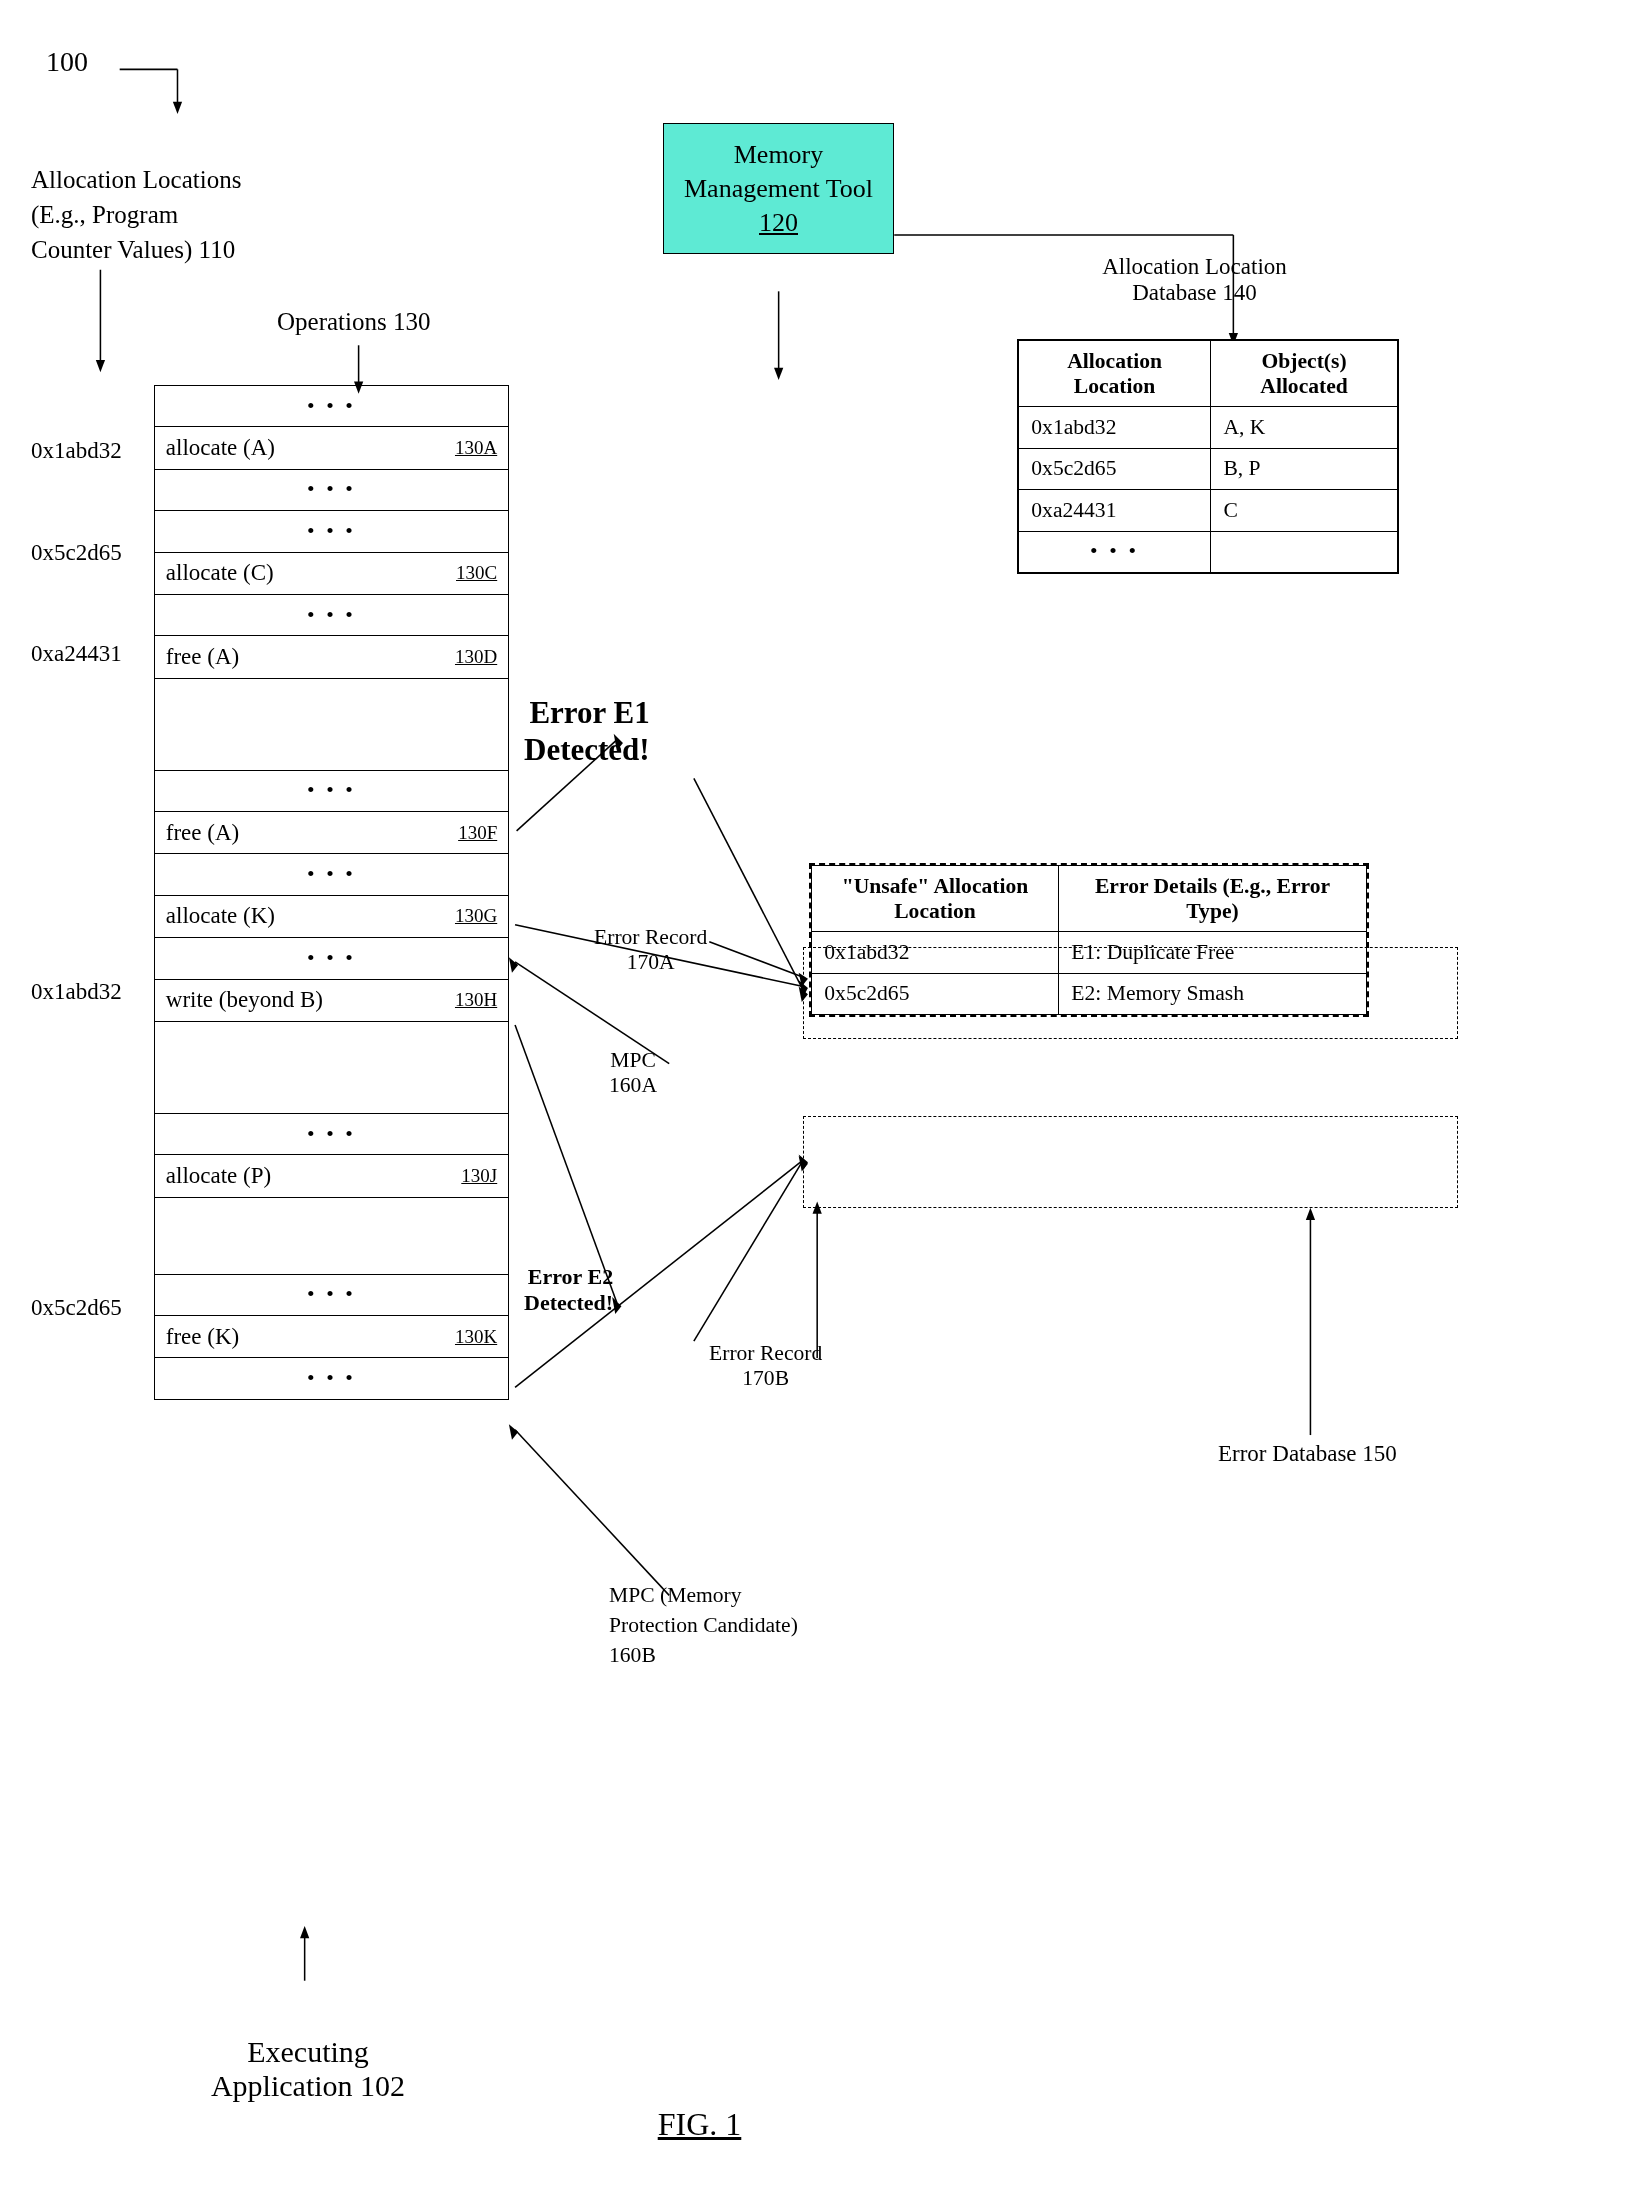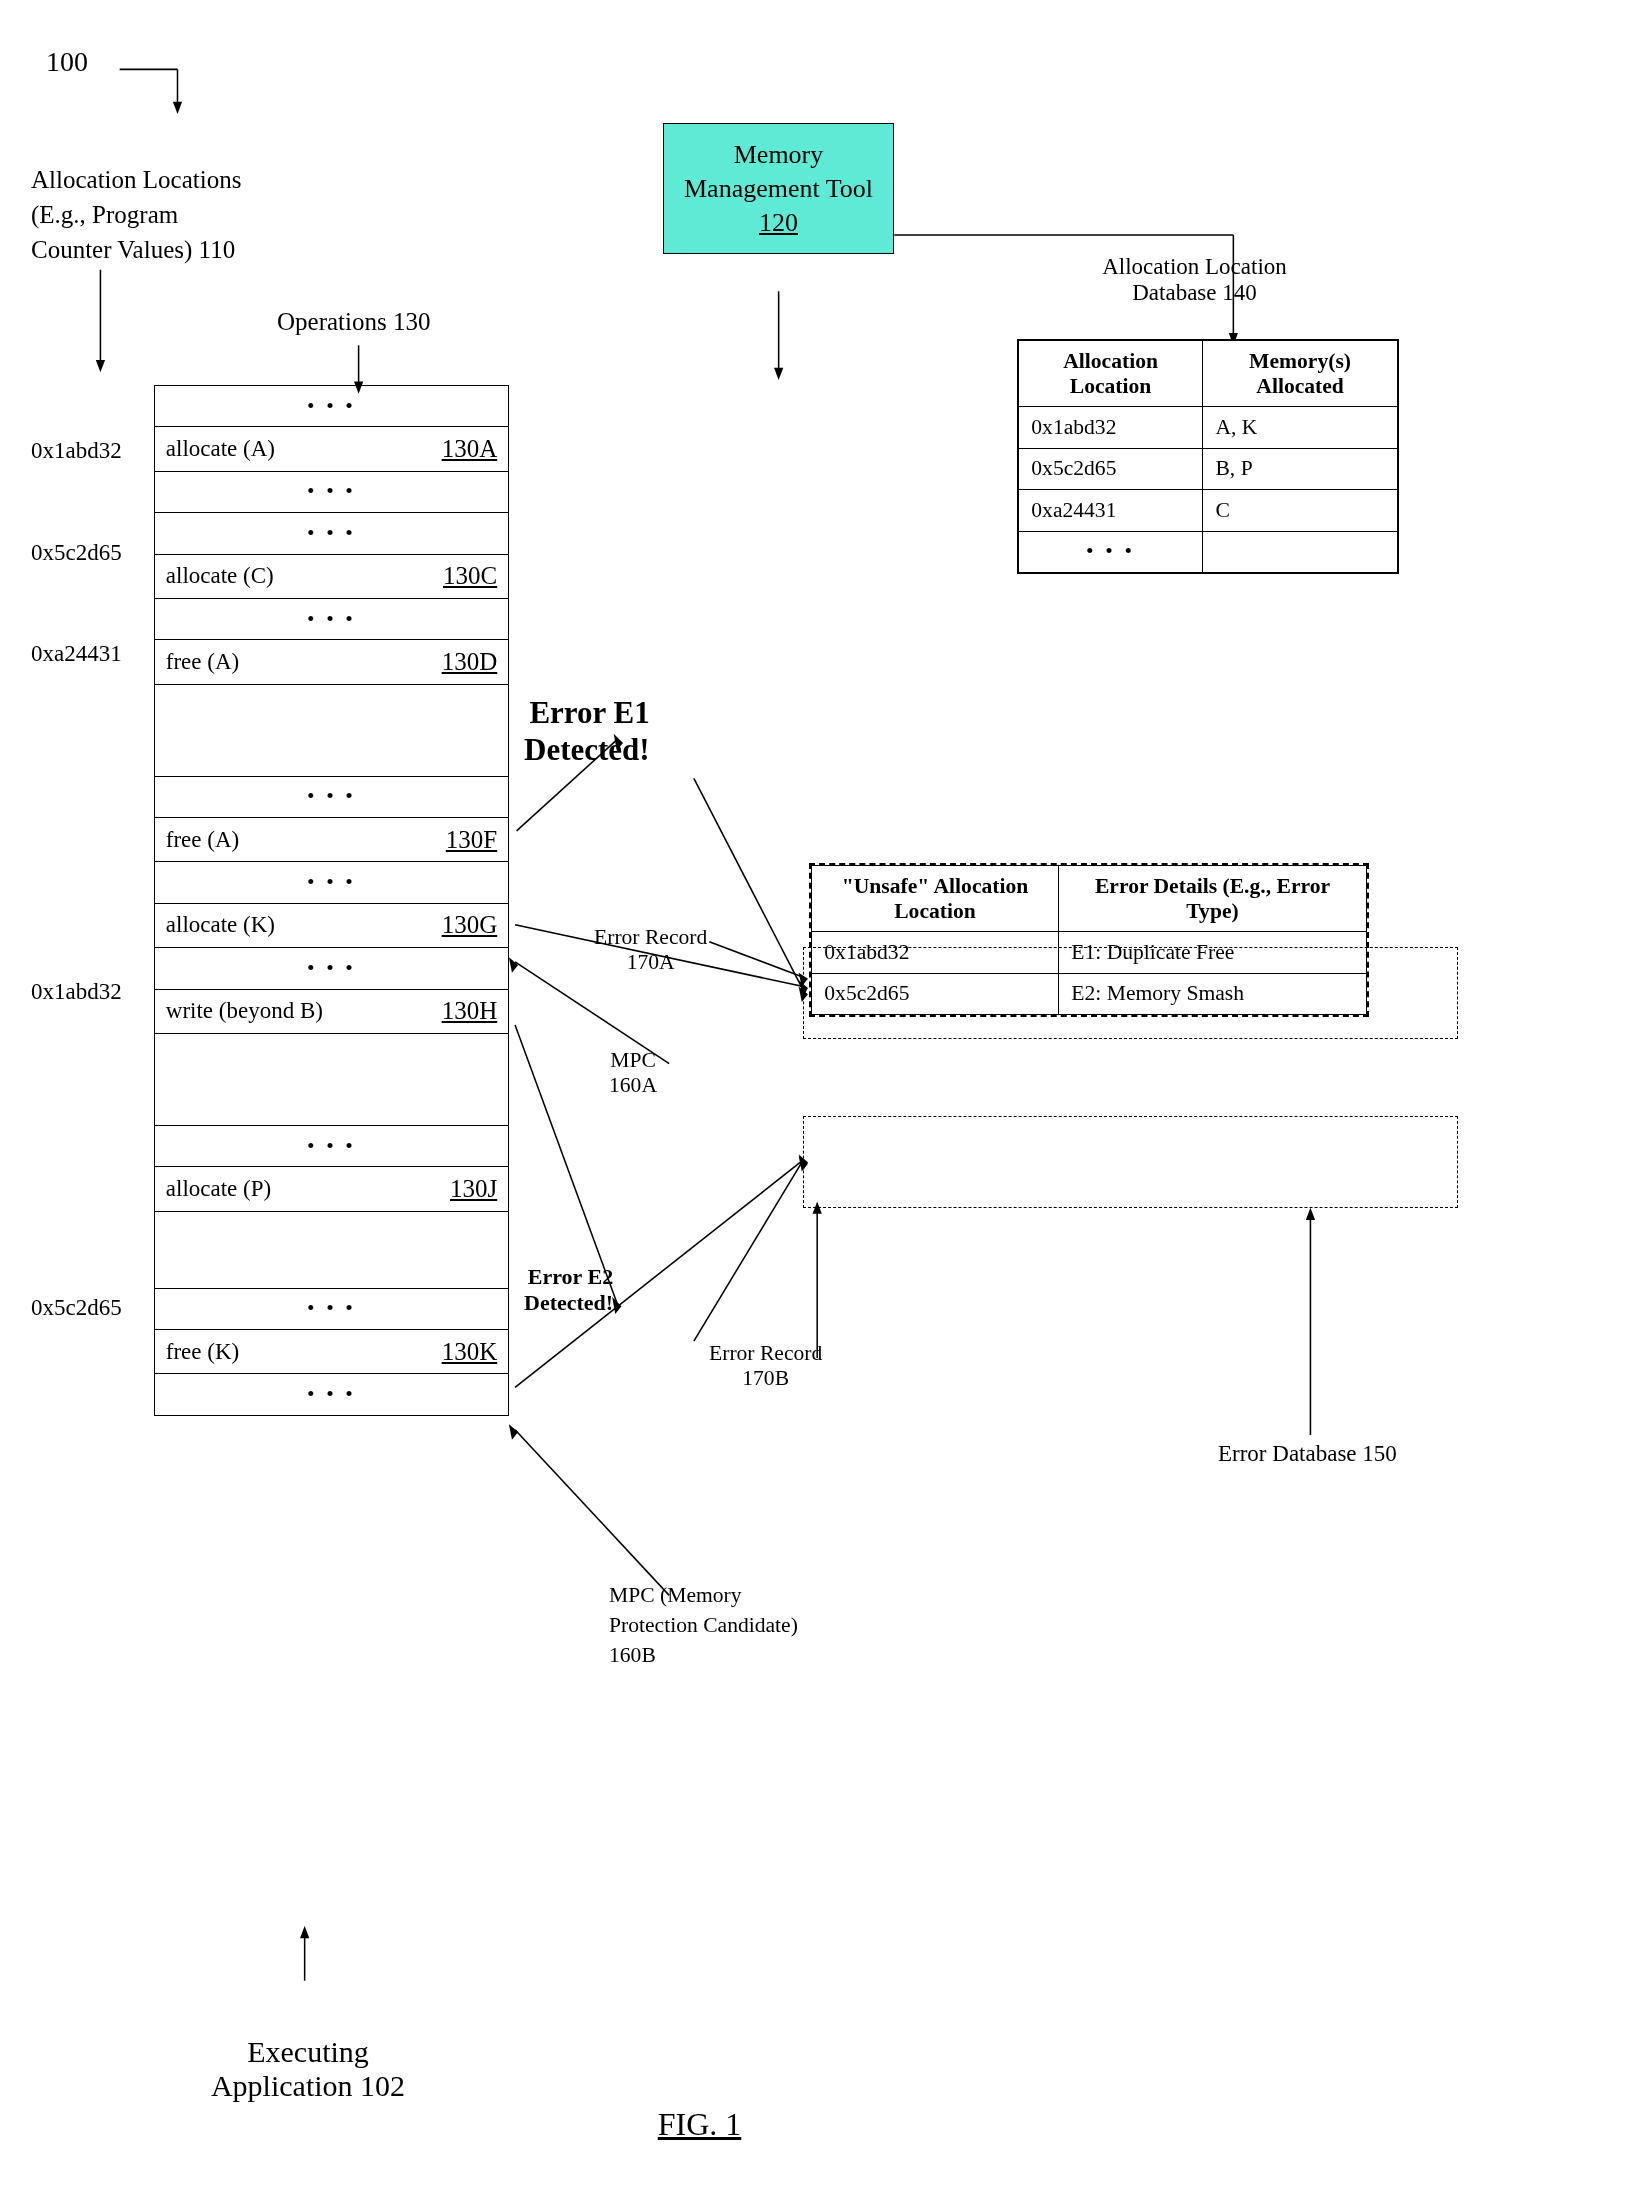--- a/index.html
+++ b/index.html
@@ -77,21 +77,21 @@
       padding: 7.7px 10.8px;
       min-height: 40px;
       justify-content: space-between;
     }
     .ops-row:last-child {
       border-bottom: none;
     }
     .ops-row .op-text { }
     .ops-row .op-ref {
       text-decoration: underline;
-      font-size: 25px;
+      font-size: 19px;
       margin-left: 12px;
     }
     .ops-dots {
       text-align: center;
       padding: 7.7px 0;
       font-size: 21.6px;
       letter-spacing: 3.1px;
       border-bottom: 0.8px solid #000;
     }
     .ops-dots-last {
@@ -405,21 +405,21 @@
   <div class="alloc-db-label">
     <div>Allocation Location</div>
     <div>Database 140</div>
   </div>
 
   <div class="alloc-db">
     <table>
       <tbody>
           <tr>
         <th>Allocation Location</th>
-        <th>Memory(s) Allocated</th>
+        <th>Object(s) Allocated</th>
       </tr>
       <tr>
         <td>0x1abd32</td>
         <td>A, K</td>
       </tr>
       <tr>
         <td>0x5c2d65</td>
         <td>B, P</td>
       </tr>
       <tr>

